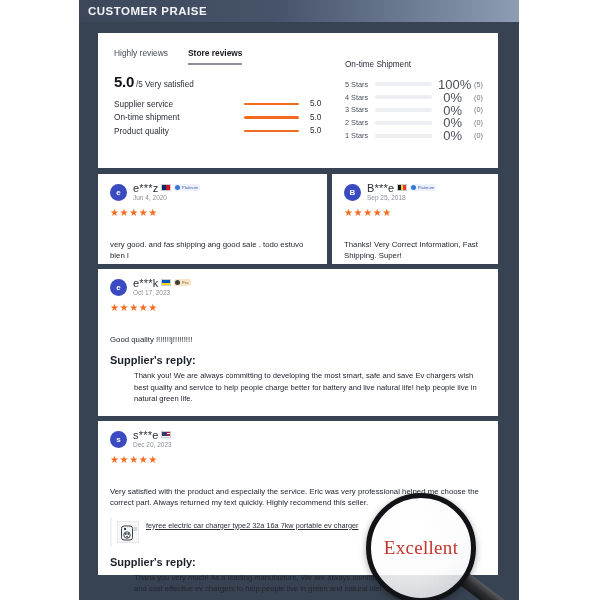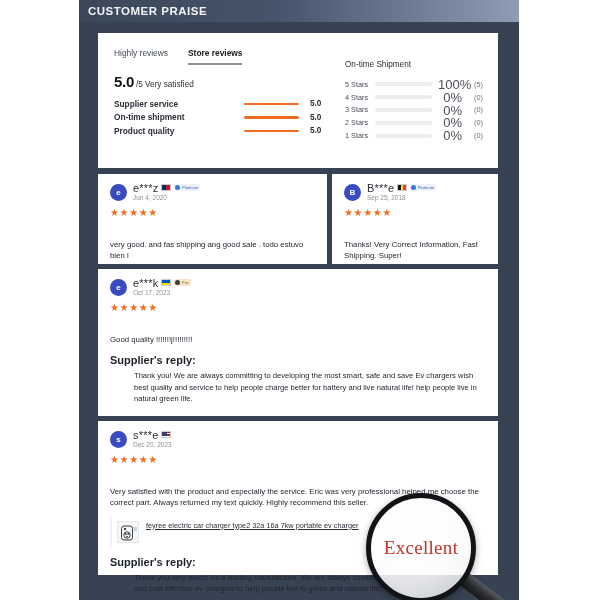--- a/index.html
+++ b/index.html
@@ -44,21 +44,21 @@
   
   #summary-card { top: 33px; height: 135px; }
   .tabs { display: flex; gap: 20px; padding: 15px 0 0 16px; align-items: flex-start; }
   .tab { font-size: 8.4px; color: #444a54; padding-bottom: 5px; cursor: pointer; }
   .tab.active { color: #16181c; font-weight: bold; border-bottom: 2px solid #8a8f98; }
 
   .score-row { display: flex; align-items: baseline; padding: 8px 0 0 16px; }
   .score-big { font-size: 15px; font-weight: bold; color: #111318; letter-spacing:-.3px;}
   .score-sub { font-size: 8.2px; color: #2c3038; margin-left: 2px; }
 
-  .metrics { padding: 7px 16px 0 16px; font-weight: bold; }
+  .metrics { padding: 7px 16px 0 16px; }
   .metric { display: flex; align-items: center; height: 13.5px; }
   .metric-label { font-size: 8.3px; color: #2a2e36; width: 130px; }
   .metric-bar { width: 55px; height: 2.5px; background: #f26b21; border-radius: 2px; }
   .metric-val { font-size: 8.2px; color: #2a2e36; margin-left: 11px; }
 
   
   .ots { position: absolute; left: 247px; top: 27px; width: 140px; }
   .ots-title { font-size: 8.2px; color: #2a2e36; margin-bottom: 9px; }
   .ots-row { display: flex; align-items: center; height: 12.8px; }
   .ots-star { font-size: 7.3px; color: #4a4f58; width: 30px; }

